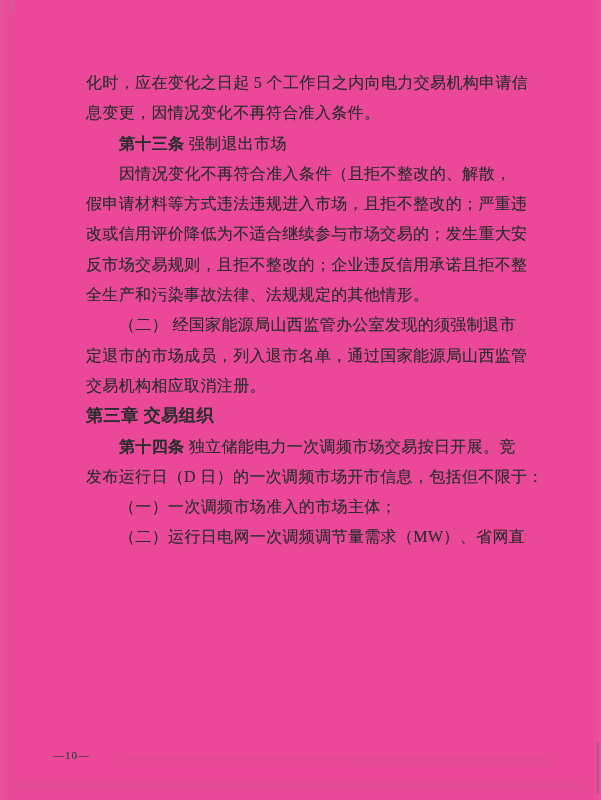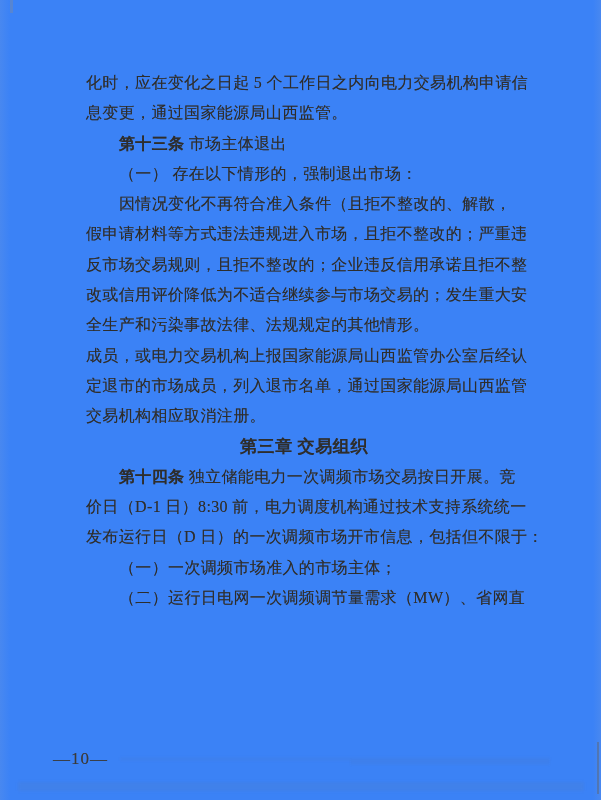--- a/index.html
+++ b/index.html
@@ -5,21 +5,21 @@
   html, body {
     margin: 0;
     padding: 0;
     background: #e9e9e7;
   }
   .page {
     position: relative;
     width: 601px;
     height: 800px;
     margin: 0 auto;
-    background: #3b82f6;
+    background: #ec4899;
     overflow: hidden;
     font-family: "Liberation Serif", "DejaVu Serif", serif;
     color: #2d2d2d;
   }
   
   .page::before {
     content: "";
     position: absolute;
     inset: 0;
     background:
@@ -36,31 +36,31 @@
   .line {
     font-size: 16px;
     line-height: 30.3px;
     letter-spacing: 0.35px;
     white-space: nowrap;
     text-shadow: 0 0 0.4px rgba(70,70,70,0.65);
   }
   .indent { padding-left: 33px; }
   .b { font-weight: bold; margin-top: 9px; }
   .chapter {
-    text-align: center;
+    text-align: left;
     font-weight: bold;
     font-size: 17px;
     letter-spacing: 0.6px;
     white-space: nowrap;
   }
   .pagenum {
     position: absolute;
     left: 53px;
     top: 749px;
-    font-size: 17px;
+    font-size: 11px;
     letter-spacing: 1px;
     color: #3a3a3a;
     text-shadow: 0 0 0.4px rgba(70,70,70,0.6);
   }
   
   .artifact { position: absolute; pointer-events: none; }
   .tick-top-left {
     left: 10px; top: 0; width: 3px; height: 13px;
     background: rgba(140,140,140,0.35);
   }
@@ -84,34 +84,32 @@
     filter: blur(1px);
   }
 </style>
 </head>
 <body>
 
 <div class="page">
 
   <div class="text-block">
     <div class="line">化时，应在变化之日起 5 个工作日之内向电力交易机构申请信</div>
-    <div class="line">息变更，通过国家能源局山西监管。</div>
-    <div class="line indent"><span class="b">第十三条</span><span> 市场主体退出</span></div>
-    <div class="line indent">（一） 存在以下情形的，强制退出市场：</div>
+    <div class="line">息变更，因情况变化不再符合准入条件。</div>
+    <div class="line indent"><span class="b">第十三条</span><span> 强制退出市场</span></div>
     <div class="line indent">因情况变化不再符合准入条件（且拒不整改的、解散，</div>
     <div class="line">假申请材料等方式违法违规进入市场，且拒不整改的；严重违</div>
+    <div class="line">改或信用评价降低为不适合继续参与市场交易的；发生重大安</div>
     <div class="line">反市场交易规则，且拒不整改的；企业违反信用承诺且拒不整</div>
-    <div class="line">改或信用评价降低为不适合继续参与市场交易的；发生重大安</div>
     <div class="line">全生产和污染事故法律、法规规定的其他情形。</div>
-    <div class="line">成员，或电力交易机构上报国家能源局山西监管办公室后经认</div>
+    <div class="line indent">（二） 经国家能源局山西监管办公室发现的须强制退市</div>
     <div class="line">定退市的市场成员，列入退市名单，通过国家能源局山西监管</div>
     <div class="line">交易机构相应取消注册。</div>
     <div class="line chapter">第三章 交易组织</div>
     <div class="line indent"><span class="b">第十四条</span><span> 独立储能电力一次调频市场交易按日开展。竞</span></div>
-    <div class="line">价日（D-1 日）8:30 前，电力调度机构通过技术支持系统统一</div>
     <div class="line">发布运行日（D 日）的一次调频市场开市信息，包括但不限于：</div>
     <div class="line indent">（一）一次调频市场准入的市场主体；</div>
     <div class="line indent">（二）运行日电网一次调频调节量需求（MW）、省网直</div>
   </div>
 
   <div class="pagenum">—10—</div>
 
   <div class="artifact tick-top-left"></div>
   <div class="artifact smudge-bottom"></div>
   <div class="artifact streak-mid"></div>

